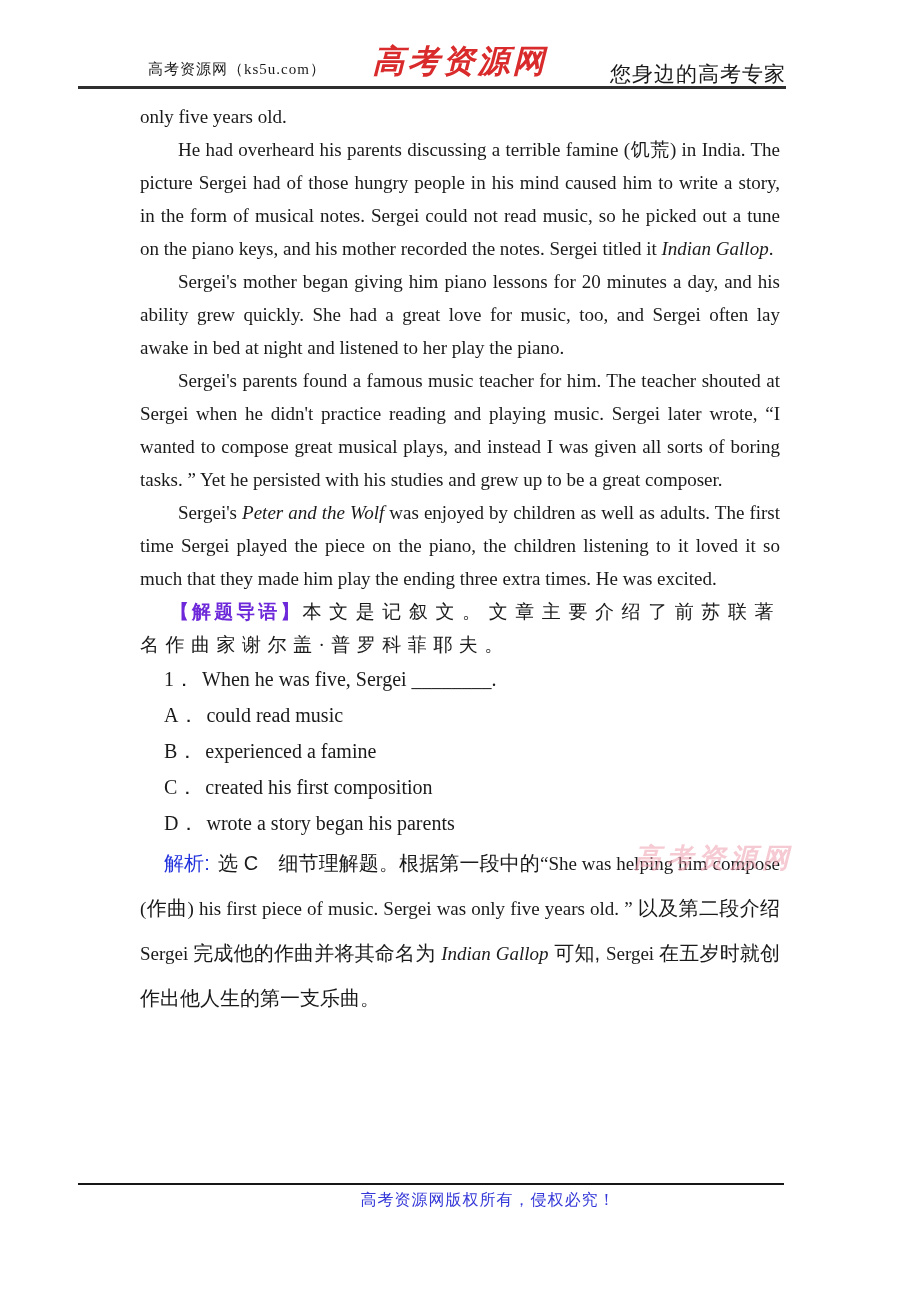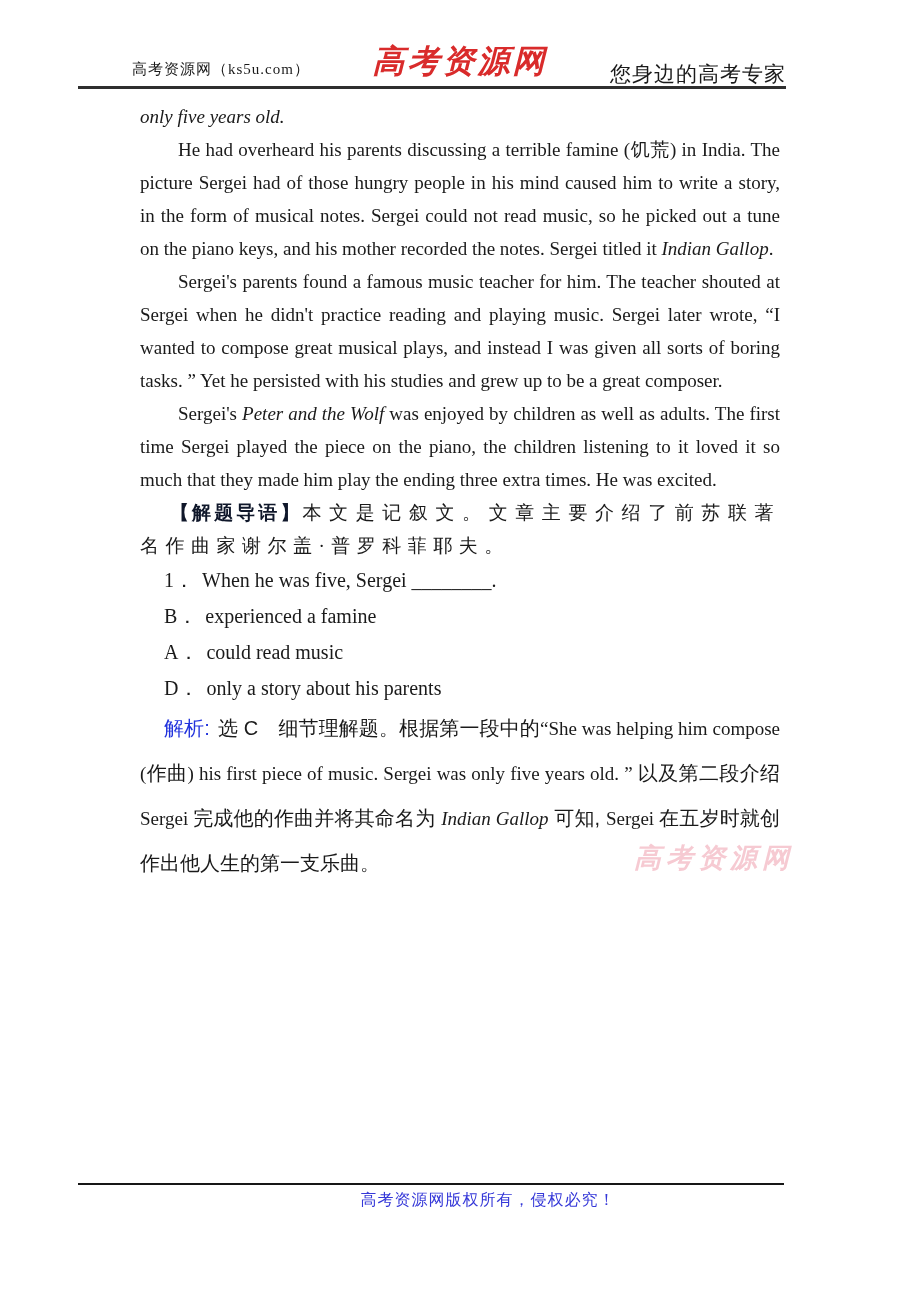--- a/index.html
+++ b/index.html
@@ -1,34 +1,34 @@
 <!DOCTYPE html>
 <html><head>
 <meta charset="utf-8">
 <style>
   html,body{margin:0;padding:0;background:#ffffff;}
   .page{position:relative;width:920px;height:1302px;background:#ffffff;overflow:hidden;
         font-family:"Liberation Serif","DejaVu Serif",serif;color:#1a1a1a;}
 
   
-  .h-left{position:absolute;left:132px;top:60px;font-size:15px;letter-spacing:1px;}
+  .h-left{position:absolute;left:148px;top:60px;font-size:15px;letter-spacing:1px;}
   .h-right{position:absolute;right:134px;top:60px;font-size:21px;letter-spacing:1px;}
   .h-logo{position:absolute;left:50%;top:40px;transform:translateX(-50%);
           font-size:32px;font-weight:bold;font-style:italic;color:#d92b2b;letter-spacing:3px;}
   .header-rule{position:absolute;left:78px;top:86px;width:708px;height:3px;background:#2f2f2f;}
 
   
   .main{position:absolute;left:140px;top:100px;width:640px;}
   .body-p{margin:0;font-size:19px;line-height:33px;text-align:justify;text-indent:38px;}
-  .body-p.noindent{text-indent:0;font-style:italic;}
+  .body-p.noindent{text-indent:0;}
   .body-p i{font-style:italic;}
 
   
   .guide{margin:0;font-size:19px;line-height:33px;text-align:justify;text-indent:30px;}
-  .guide-label{color:#0f172a;font-family:"Liberation Sans","DejaVu Sans",sans-serif;
+  .guide-label{color:#6d28d9;font-family:"Liberation Sans","DejaVu Sans",sans-serif;
                font-weight:bold;letter-spacing:2px;}
   .guide-text{letter-spacing:6.5px;}
 
   
   .question{margin:0;padding-left:24px;font-size:20px;line-height:36px;}
   .q-stem,.q-opt{margin:0;}
   .q-key{margin-right:8px;}
 
   
   .analysis{margin:0;font-size:20px;line-height:45px;text-align:justify;text-indent:24px;
@@ -52,30 +52,32 @@
 <div class="page">
 
   <div class="h-left">高考资源网（ks5u.com）</div>
   <div class="h-logo">高考资源网</div>
   <div class="h-right">您身边的高考专家</div>
   <div class="header-rule"></div>
 
   <div class="main">
     <p class="body-p noindent"><span>only five years old.</span></p>
     <p class="body-p"><span>He had overheard his parents discussing a terrible famine (饥荒) in India. The picture Sergei had of those hungry people in his mind caused him to write a story, in the form of musical notes. Sergei could not read music, so he picked out a tune on the piano keys, and his mother recorded the notes. Sergei titled it </span><i>Indian Gallop</i><span>.</span></p>
+    <p class="body-p"><span>Sergei's mother began giving him piano lessons for 20 minutes a day, and his ability grew quickly. She had a great love for music, too, and Sergei often lay awake in bed at night and listened to her play the piano.</span></p>
     <p class="body-p"><span>Sergei's parents found a famous music teacher for him. The teacher shouted at Sergei when he didn't practice reading and playing music. Sergei later wrote, “I wanted to compose great musical plays, and instead I was given all sorts of boring tasks. ” Yet he persisted with his studies and grew up to be a great composer.</span></p>
     <p class="body-p"><span>Sergei's </span><i>Peter and the Wolf</i><span> was enjoyed by children as well as adults. The first time Sergei played the piece on the piano, the children listening to it loved it so much that they made him play the ending three extra times. He was excited.</span></p>
 
     <p class="guide"><span class="guide-label">【解题导语】</span><span class="guide-text">本文是记叙文。文章主要介绍了前苏联著名作曲家谢尔盖·普罗科菲耶夫。</span></p>
 
     <div class="question">
       <p class="q-stem"><span class="q-key">1．</span><span>When he was five, Sergei ________.</span></p>
+      <p class="q-opt"><span class="q-key">A．</span><span>could read music</span></p>
       <p class="q-opt"><span class="q-key">B．</span><span>experienced a famine</span></p>
-      <p class="q-opt"><span class="q-key">A．</span><span>could read music</span></p>
-      <p class="q-opt"><span class="q-key">D．</span><span>only a story about his parents</span></p>
+      <p class="q-opt"><span class="q-key">C．</span><span>created his first composition</span></p>
+      <p class="q-opt"><span class="q-key">D．</span><span>wrote a story began his parents</span></p>
     </div>
 
     <p class="analysis"><span class="ana-label">解析:</span><span class="cn">选 C　细节理解题。根据第一段中的</span><span class="en">“She was helping him compose (</span><span class="cn">作曲</span><span class="en">) his first piece of music. Sergei was only five years old. ” </span><span class="cn">以及第二段介绍 </span><span class="en">Sergei </span><span class="cn">完成他的作曲并将其命名为 </span><span class="en-it">Indian Gallop</span><span class="cn"> 可知, </span><span class="en">Sergei </span><span class="cn">在五岁时就创作出他人生的第一支乐曲。</span></p>
   </div>
 
   <div class="watermark">高考资源网</div>
 
   <div class="footer-rule"></div>
   <div class="footer-text">高考资源网版权所有，侵权必究！</div>
 

